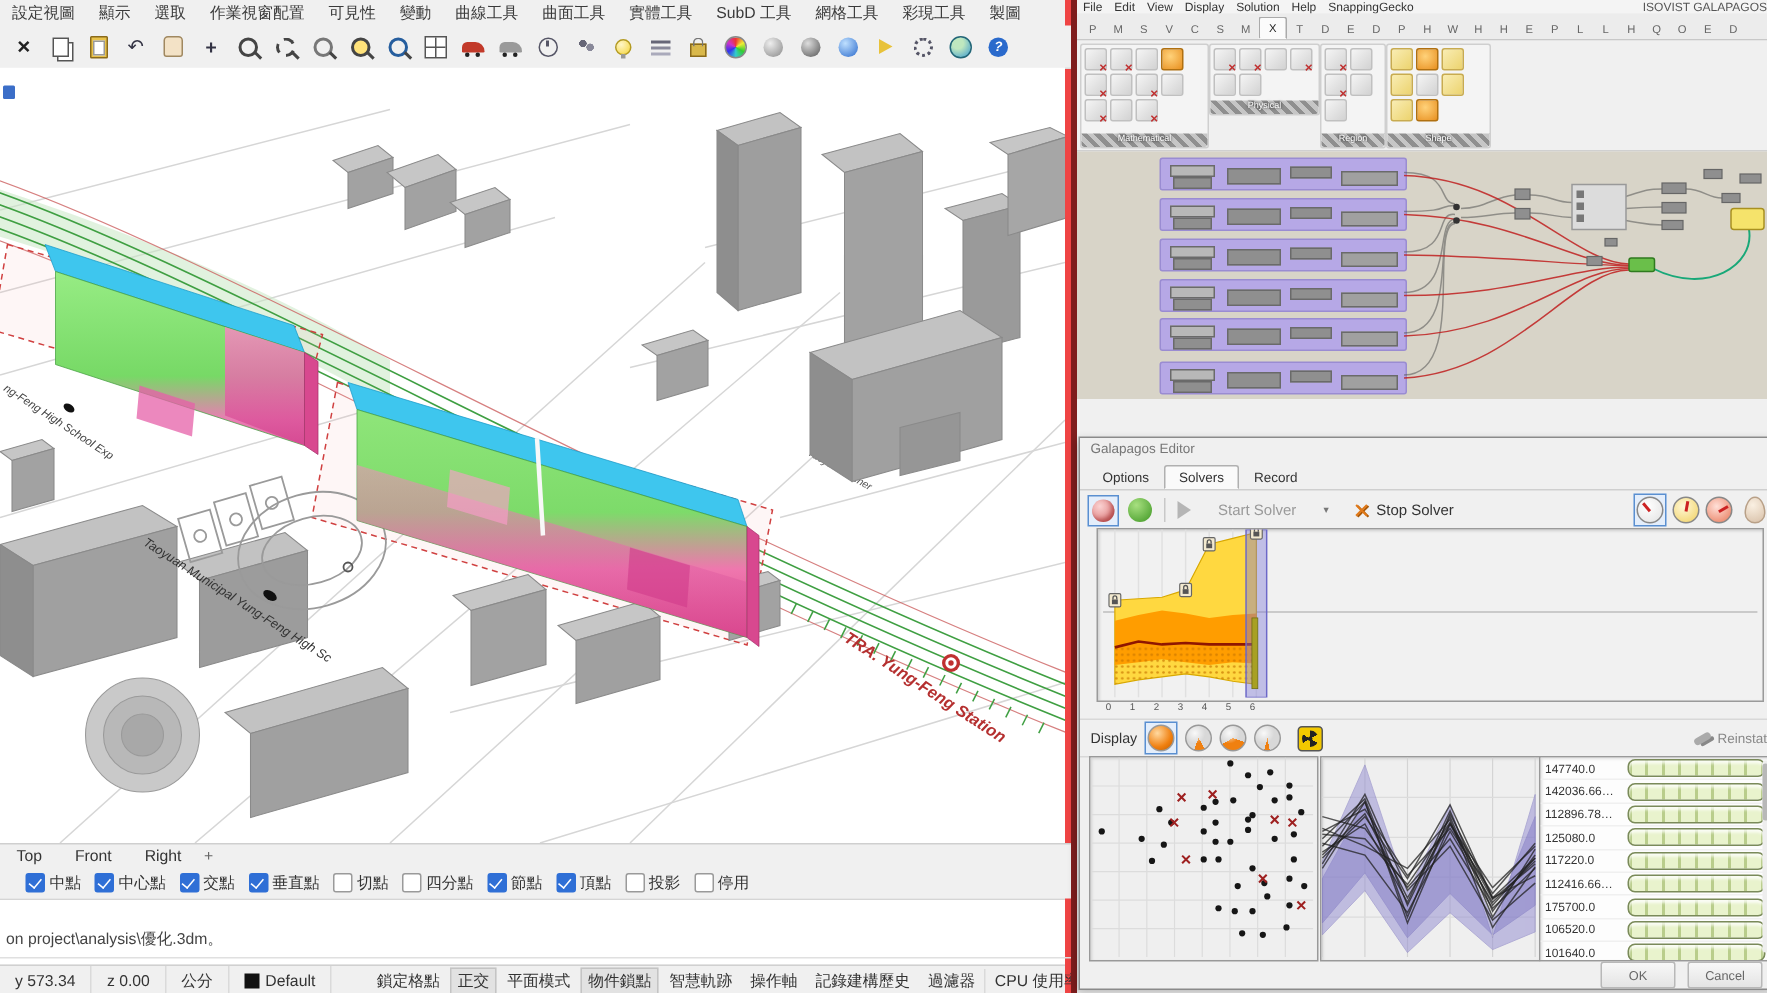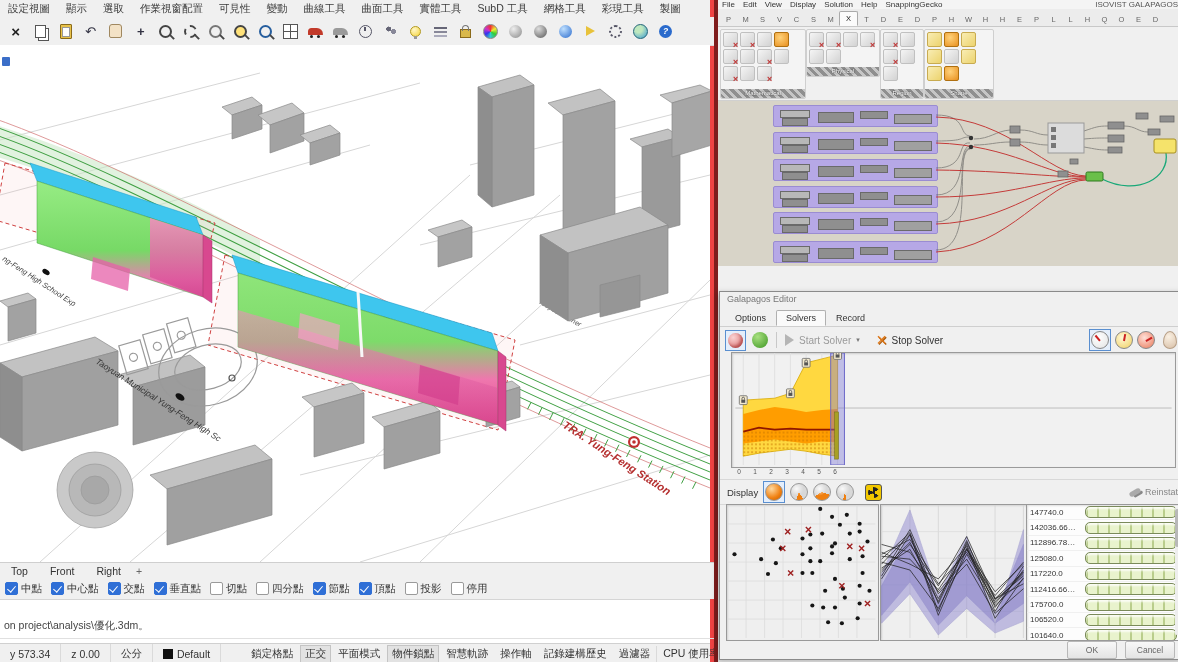--- a/index.html
+++ b/index.html
@@ -48,21 +48,21 @@
   .sph.dark{background:radial-gradient(circle at 35% 30%,#ddd,#555);}
   .sph.blue{background:radial-gradient(circle at 35% 30%,#bfe0ff,#2a6acc);}
   .flag{width:0;height:0;border-left:9px solid #e8c23a;border-top:5px solid transparent;border-bottom:5px solid transparent;}
   .gear{width:9px;height:9px;border:2px dotted #556;border-radius:50%;}
   .globe{width:13px;height:13px;border-radius:50%;background:radial-gradient(circle at 35% 30%,#bfe8bf 30%,#3a9ad0);border:1px solid #267;}
   .helpq{width:13px;height:13px;border-radius:50%;background:#2a6acc;color:#fff;font-size:9px;font-weight:bold;display:flex;align-items:center;justify-content:center;}
   .r-viewport{position:absolute;left:0;top:45px;width:710px;height:517px;background:#fff;}
   .r-vptabs{position:absolute;left:0;top:562px;width:783px;height:16px;background:#f0f0f0;border-top:1px solid #cfcfcf;display:flex;align-items:center;font-size:10.5px;color:#333;}
   .r-vptabs span{padding:0 11px;}
   .r-vptabs .plus{color:#666;padding:0 4px;}
-  .r-osnap{position:absolute;left:0;top:578px;width:710px;height:21px;background:#f0f0f0;display:flex;align-items:center;font-size:10.5px;color:#333;padding-left:5px;gap:9px;}
+  .r-osnap{position:absolute;left:0;top:578px;width:710px;height:21px;background:#f0f0f0;display:flex;align-items:center;font-size:10.5px;color:#333;padding-left:17px;gap:9px;}
   .os{display:flex;align-items:center;gap:3px;white-space:nowrap;}
   .cb{width:11px;height:11px;border-radius:2px;background:#2f6fd6;border:1px solid #2f6fd6;position:relative;}
   .cb:not(.off)::after{content:'';position:absolute;left:2.5px;top:0.5px;width:4px;height:7px;border:solid #fff;border-width:0 1.6px 1.6px 0;transform:rotate(40deg);}
   .cb.off{background:#fff;border:1px solid #9a9a9a;}
   .r-cmd{position:absolute;left:0;top:599px;width:710px;height:44px;background:#fff;border-top:1px solid #d5d5d5;}
   .r-cmd .line{position:absolute;left:0;top:16px;width:710px;height:19px;border-bottom:1px solid #e0e0e0;font-size:10.5px;color:#444;padding:3px 0 0 4px;}
   .r-status{position:absolute;left:0;top:643px;width:710px;height:19px;background:#f0f0f0;border-top:1px solid #d0d0d0;display:flex;align-items:center;font-size:10.5px;color:#333;}
   .st-cell{padding:0 10px;border-right:1px solid #dadada;height:100%;display:flex;align-items:center;gap:4px;white-space:nowrap;}
   .swatch{width:10px;height:10px;background:#111;display:inline-block;}
   .tg{padding:1px 4px;margin:0 1px;white-space:nowrap;border:1px solid transparent;}
@@ -110,21 +110,21 @@
   .g-canvas svg{position:absolute;left:0;top:0;pointer-events:none;}
   
   #galapagos{position:absolute;left:1px;top:291px;width:465px;height:369px;background:#f0f0f0;border:1px solid #8a8a8a;box-shadow:-2px 2px 6px rgba(0,0,0,.25);box-sizing:border-box;}
   .ga-title{height:15px;font-size:9px;color:#777;padding:2px 0 0 7px;}
   .ga-tabs{height:17px;display:flex;align-items:flex-end;padding-left:5px;font-size:9px;color:#333;border-bottom:1px solid #cfcfcf;}
   .gatab{padding:2px 9px;border:1px solid transparent;}
   .gatab:not(.off){background:#fafafa;border:1px solid #b0b0b0;border-bottom:1px solid #fafafa;border-radius:2px 2px 0 0;}
   .ga-toolbar{height:26px;display:flex;align-items:center;gap:6px;padding-left:5px;position:relative;}
   .evo{width:15px;height:15px;border-radius:50%;background:radial-gradient(circle at 35% 30%,#fad2d2,#d86868);box-shadow:inset -2px -2px 3px rgba(120,0,0,.4);}
   .anneal{width:16px;height:16px;border-radius:50%;background:radial-gradient(circle at 35% 30%,#a8e080,#3d9622);}
-  .startbtn{display:flex;align-items:center;gap:5px;color:#9a9a9a;font-size:10px;}
+  .startbtn{display:flex;align-items:center;gap:18px;color:#9a9a9a;font-size:10px;}
   .tri{width:0;height:0;border-left:9px solid #b5b5b5;border-top:6px solid transparent;border-bottom:6px solid transparent;}
   .stopbtn{display:flex;align-items:center;gap:4px;color:#333;font-size:10px;margin-left:10px;}
   .orx{color:#e07818;font-size:14px;font-weight:bold;text-shadow:1px 1px 0 #a85808;}
   .gauges{position:absolute;right:6px;top:2px;display:flex;align-items:center;gap:4px;}
   .gauge{width:16px;height:16px;border-radius:50%;border:1px solid #888;position:relative;background:radial-gradient(circle at 40% 35%,#fff,#e2e2e2);}
   .gauge::after{content:'';position:absolute;left:7px;top:2px;width:1.6px;height:7px;background:#c22;transform-origin:bottom;transform:rotate(-40deg);}
   .gauge.g2{background:radial-gradient(circle at 40% 35%,#fff8d8,#f0d060);}
   .gauge.g2::after{transform:rotate(10deg);}
   .gauge.g3{background:radial-gradient(circle at 40% 35%,#ffe0d8,#e87858);}
   .gauge.g3::after{transform:rotate(60deg);}

